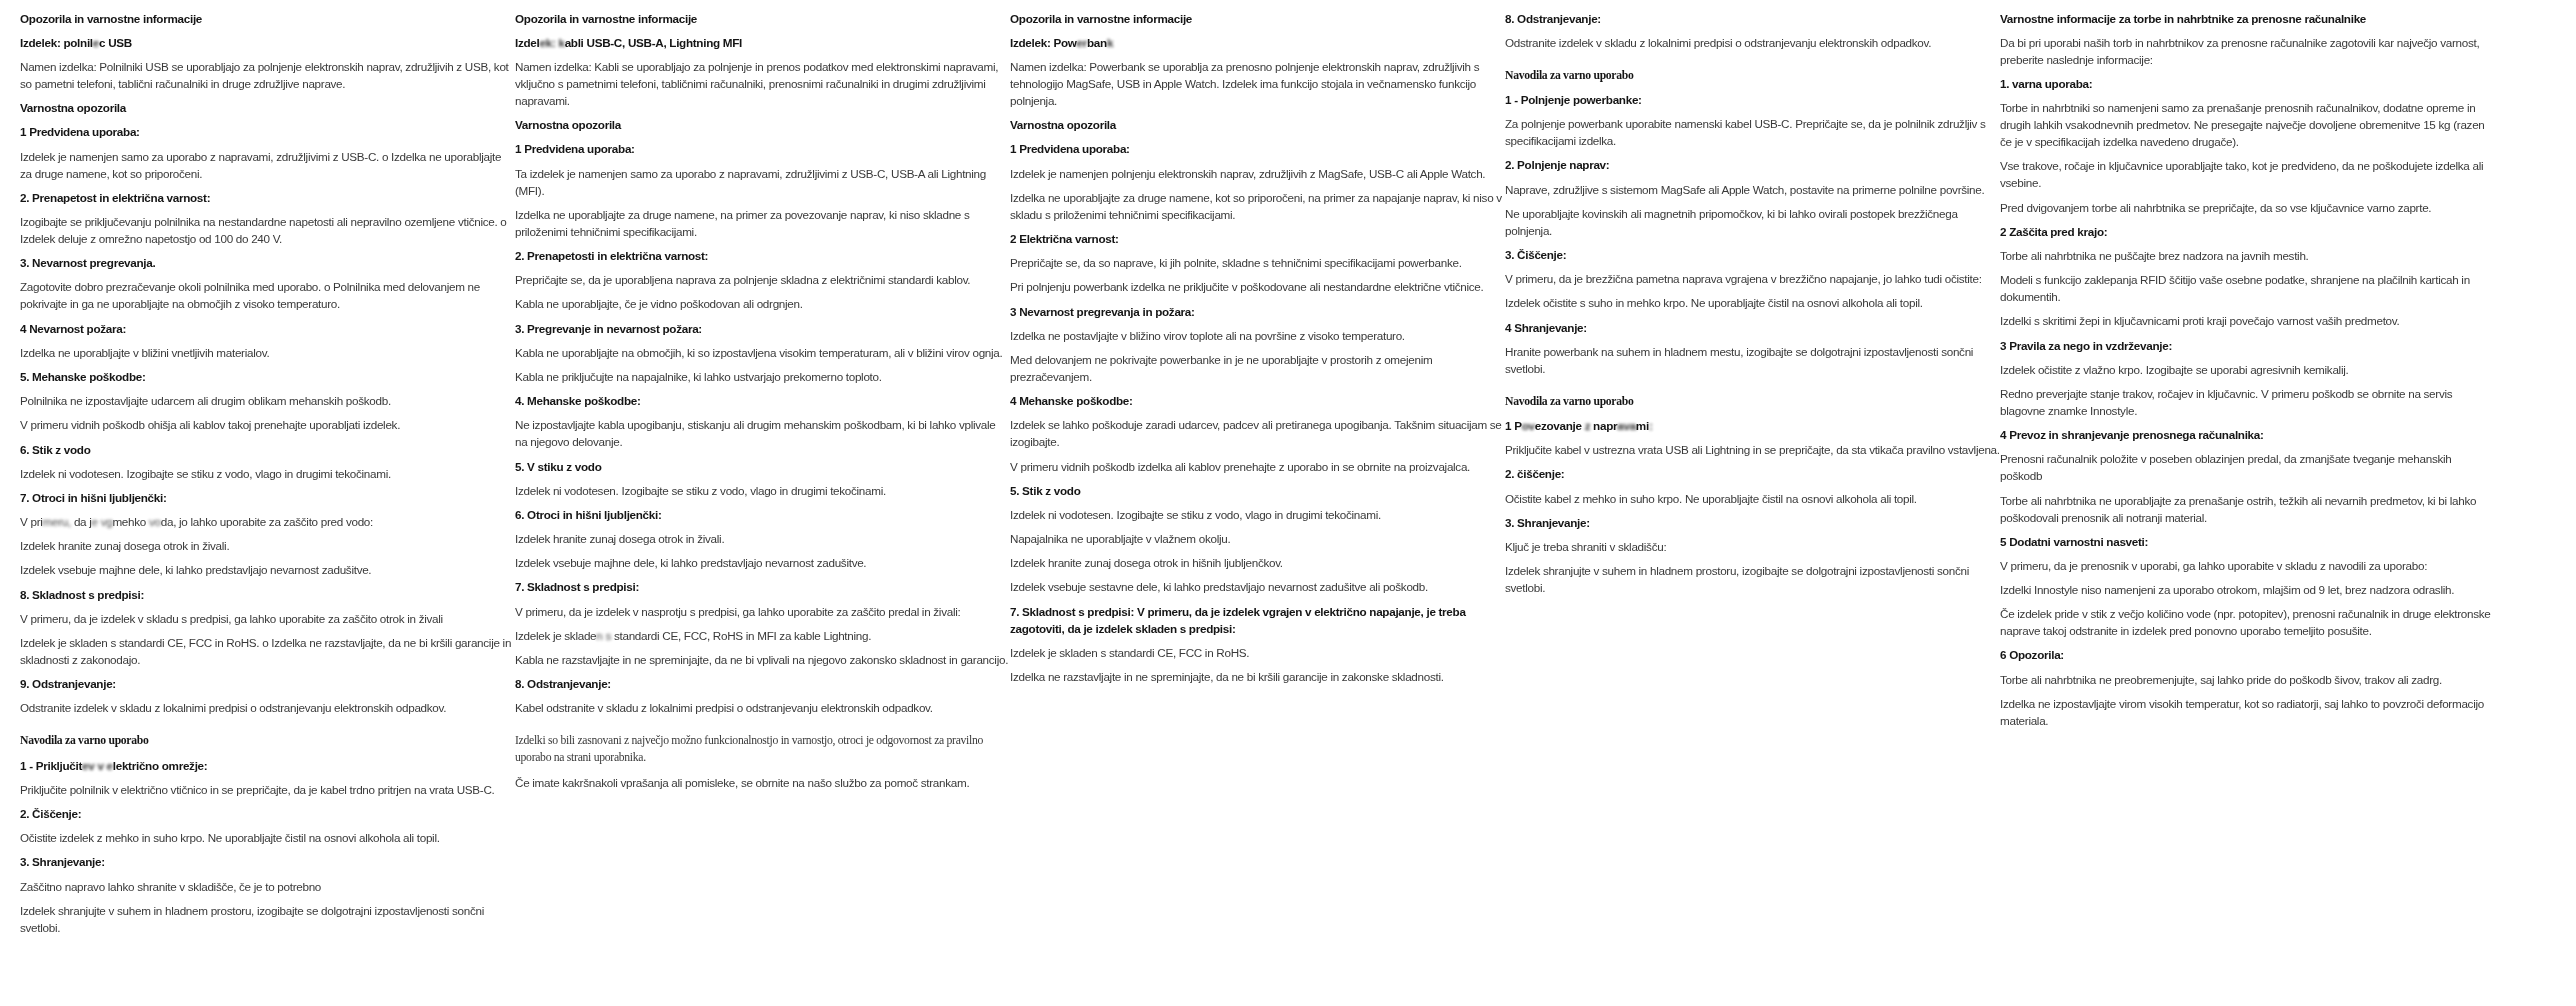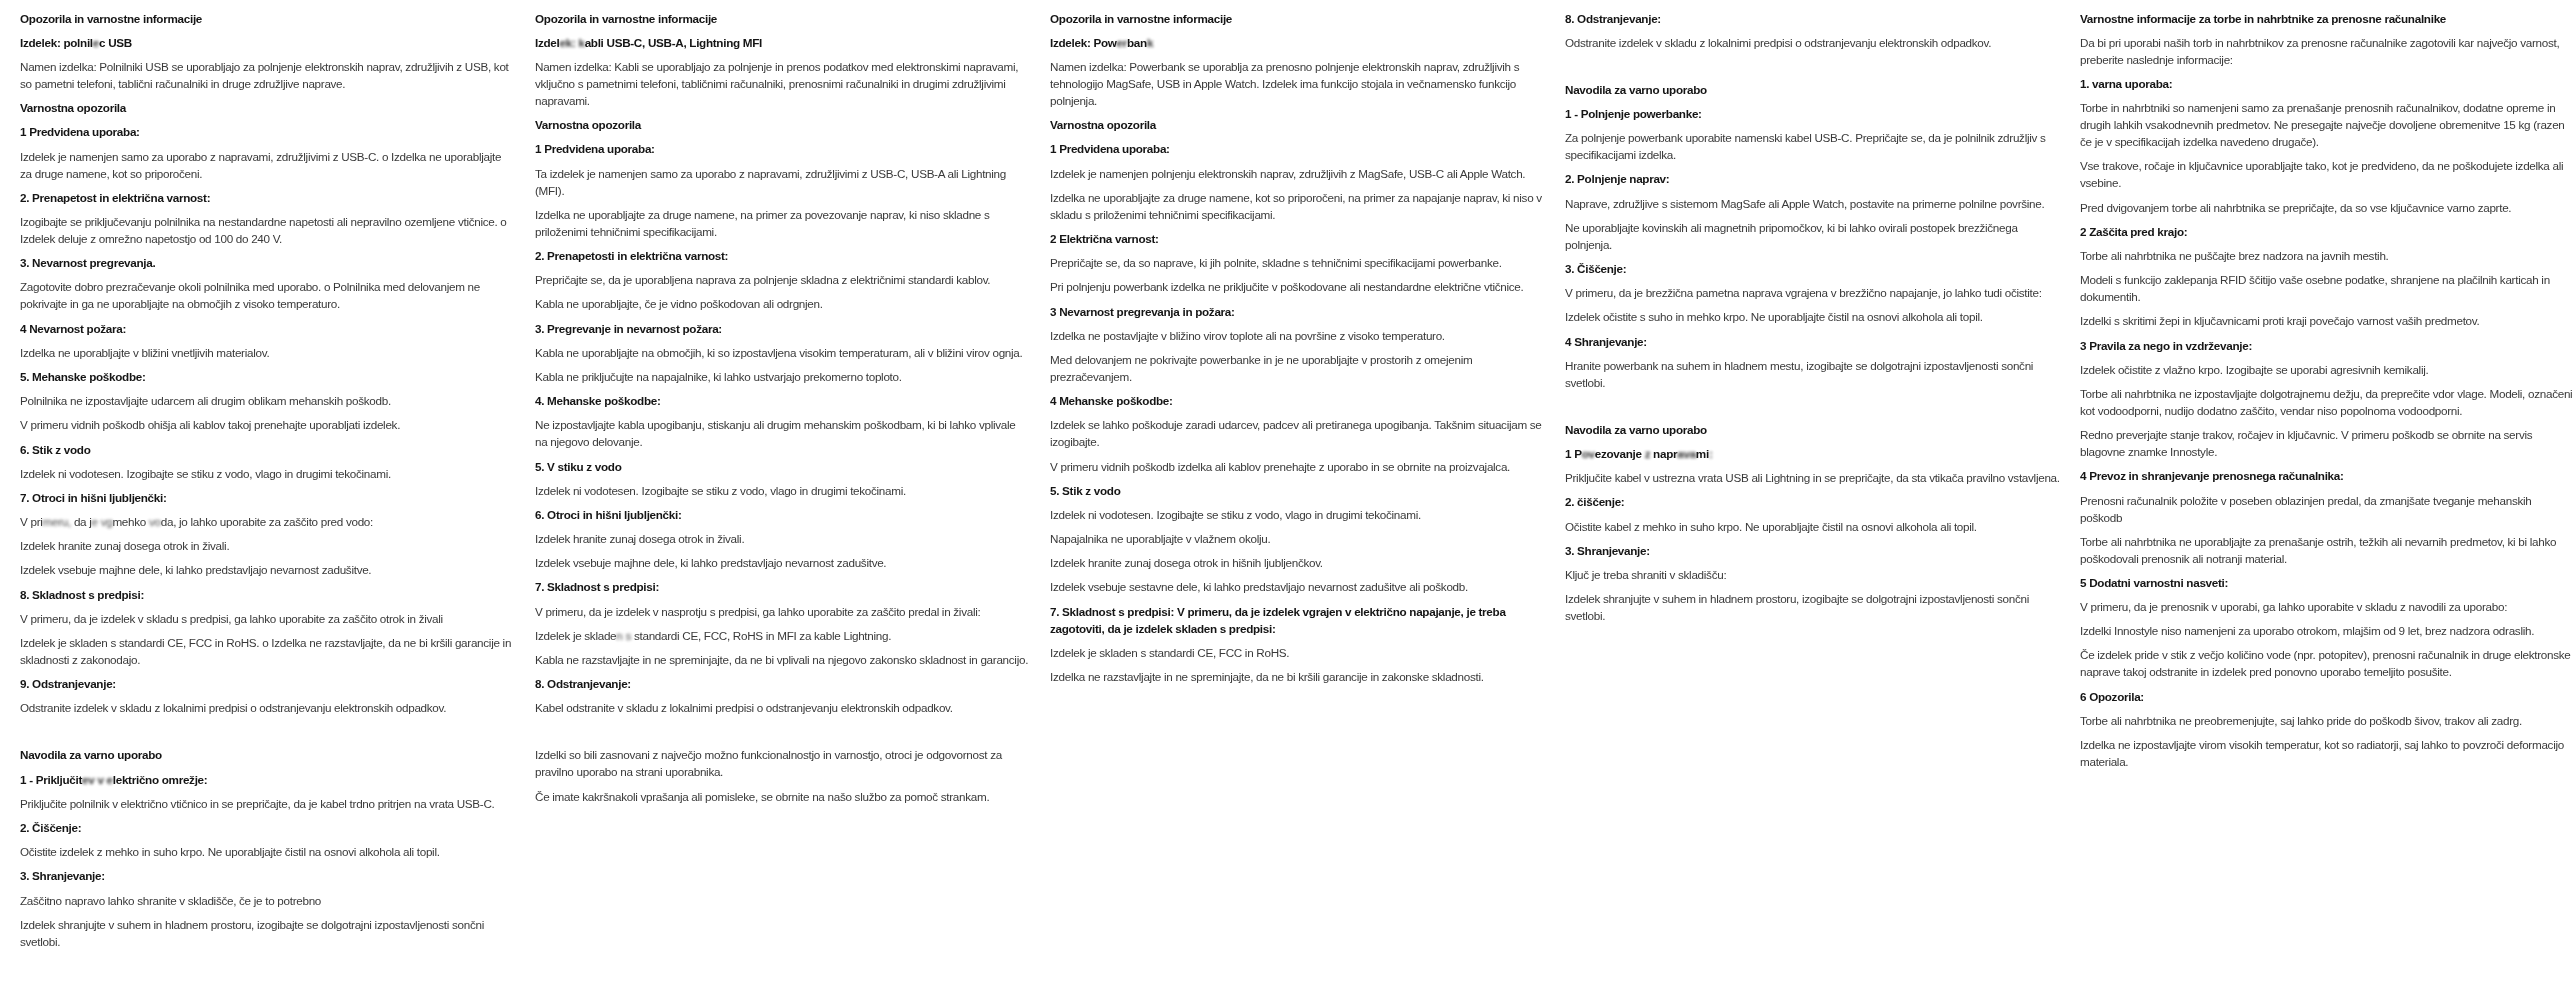--- a/index.html
+++ b/index.html
@@ -5,33 +5,32 @@
   html,body{margin:0;padding:0;}
   body{
     width:2576px;height:1006px;background:#ffffff;
     font-family:"Liberation Sans","DejaVu Sans",sans-serif;
     color:#333333;overflow:hidden;
   }
   .doc{
     box-sizing:border-box;
     display:flex;
     padding:9.7px 20px 0 20px;
-    gap:20px;
   }
   .col{
     width:495px;
     flex:0 0 495px;
     font-size:11.7px;
     line-height:17px;
     letter-spacing:-0.3px;
   }
   .block{margin:0 0 7.2px 0;white-space:pre-wrap;}
   .h{font-weight:bold;color:#151515;}
   .p{color:#3a3a3a;}
-  .gap{margin-top:30px;}
+  .gap{margin-top:16px;font-family:Liberation Serif, serif;}
   .blur{filter:blur(1.8px);opacity:.9;}
 </style>
 </head>
 <body>
 
 <div class="doc">
     <div class="col">
       <div class="block h">Opozorila in varnostne informacije</div>
       <div class="block h"><span>Izdelek: polnil</span><span class="blur">e</span><span>c USB</span></div>
       <div class="block p">Namen izdelka: Polnilniki USB se uporabljajo za polnjenje elektronskih naprav, združljivih z USB, kot so pametni telefoni, tablični računalniki in druge združljive naprave.</div>
@@ -152,21 +151,20 @@
       <div class="block h">1. varna uporaba:</div>
       <div class="block p">Torbe in nahrbtniki so namenjeni samo za prenašanje prenosnih računalnikov, dodatne opreme in drugih lahkih vsakodnevnih predmetov. Ne presegajte največje dovoljene obremenitve 15 kg (razen če je v specifikacijah izdelka navedeno drugače).</div>
       <div class="block p">Vse trakove, ročaje in ključavnice uporabljajte tako, kot je predvideno, da ne poškodujete izdelka ali vsebine.</div>
       <div class="block p">Pred dvigovanjem torbe ali nahrbtnika se prepričajte, da so vse ključavnice varno zaprte.</div>
       <div class="block h">2 Zaščita pred krajo:</div>
       <div class="block p">Torbe ali nahrbtnika ne puščajte brez nadzora na javnih mestih.</div>
       <div class="block p">Modeli s funkcijo zaklepanja RFID ščitijo vaše osebne podatke, shranjene na plačilnih karticah in dokumentih.</div>
       <div class="block p">Izdelki s skritimi žepi in ključavnicami proti kraji povečajo varnost vaših predmetov.</div>
       <div class="block h">3 Pravila za nego in vzdrževanje:</div>
       <div class="block p">Izdelek očistite z vlažno krpo. Izogibajte se uporabi agresivnih kemikalij.</div>
-      <div class="block p">Torbe ali nahrbtnika ne izpostavljajte dolgotrajnemu dežju, da preprečite vdor vlage. Modeli, označeni kot vodoodporni, nudijo dodatno zaščito, vendar niso popolnoma vodoodporni.</div>
       <div class="block p">Redno preverjajte stanje trakov, ročajev in ključavnic. V primeru poškodb se obrnite na servis blagovne znamke Innostyle.</div>
       <div class="block h">4 Prevoz in shranjevanje prenosnega računalnika:</div>
       <div class="block p">Prenosni računalnik položite v poseben oblazinjen predal, da zmanjšate tveganje mehanskih poškodb</div>
       <div class="block p">Torbe ali nahrbtnika ne uporabljajte za prenašanje ostrih, težkih ali nevarnih predmetov, ki bi lahko poškodovali prenosnik ali notranji material.</div>
       <div class="block h">5 Dodatni varnostni nasveti:</div>
       <div class="block p">V primeru, da je prenosnik v uporabi, ga lahko uporabite v skladu z navodili za uporabo:</div>
       <div class="block p">Izdelki Innostyle niso namenjeni za uporabo otrokom, mlajšim od 9 let, brez nadzora odraslih.</div>
       <div class="block p">Če izdelek pride v stik z večjo količino vode (npr. potopitev), prenosni računalnik in druge elektronske naprave takoj odstranite in izdelek pred ponovno uporabo temeljito posušite.</div>
       <div class="block h">6 Opozorila:</div>
       <div class="block p">Torbe ali nahrbtnika ne preobremenjujte, saj lahko pride do poškodb šivov, trakov ali zadrg.</div>

